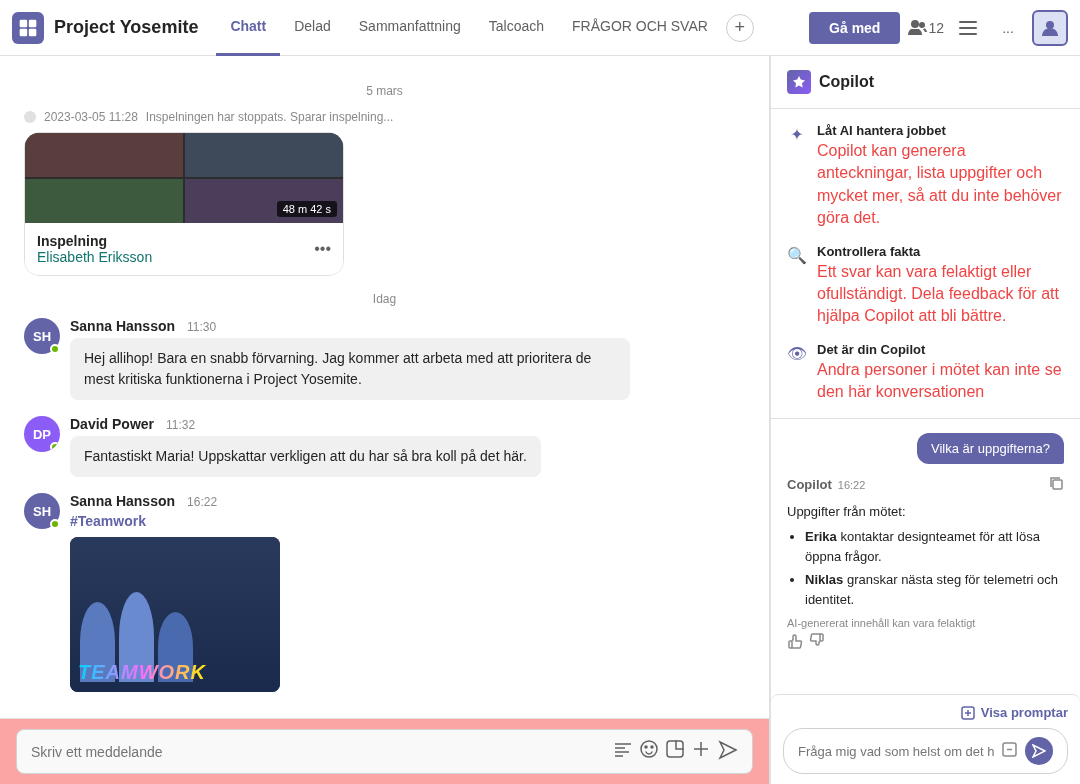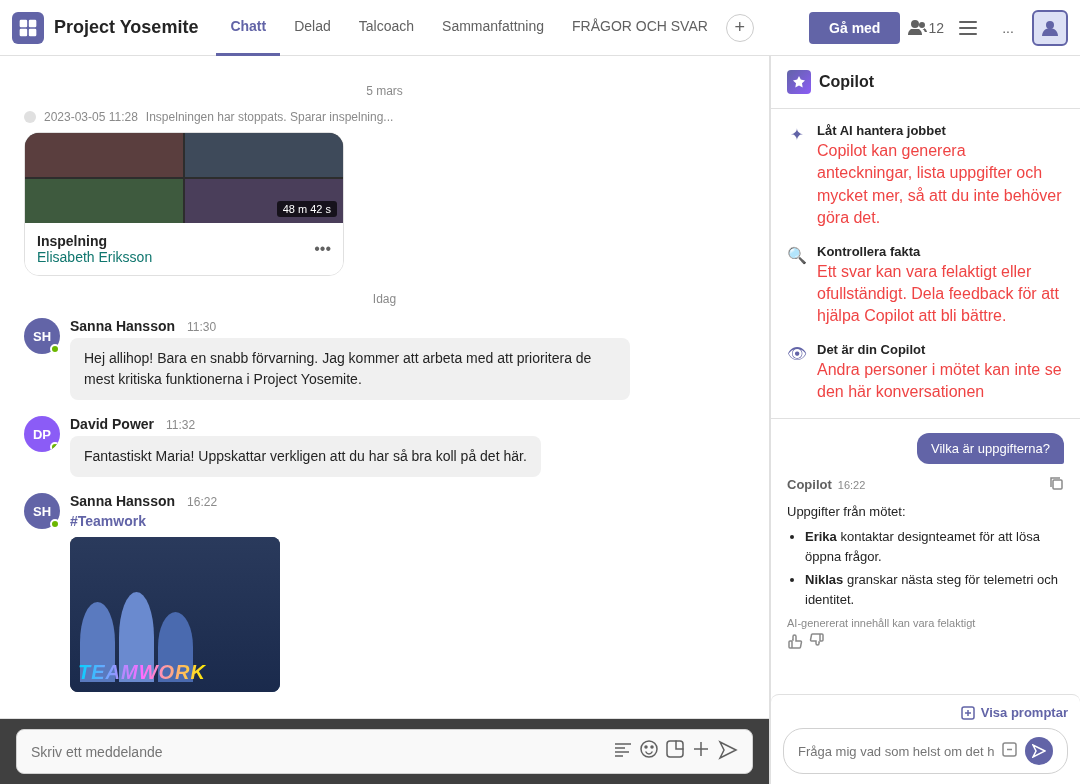--- a/index.html
+++ b/index.html
@@ -131,21 +131,21 @@
       position: absolute; bottom: 8px; left: 8px;
       font-size: 20px; font-weight: 900; font-style: italic;
       background: linear-gradient(90deg, #00d4ff, #ff6bff, #ffed00);
       -webkit-background-clip: text; -webkit-text-fill-color: transparent;
       text-shadow: none; letter-spacing: 1px;
     }
 
     
     .chat-input-area {
       border-top: 1px solid #e0e0e0; padding: 10px 16px;
-      background: #404040; flex-shrink: 0;
+      background: #fca5a5; flex-shrink: 0;
     }
     .chat-input-box {
       border: 1px solid #d1d1d1; border-radius: 8px; padding: 10px 14px;
       display: flex; align-items: center; gap: 8px; background: #f9f9f9;
     }
     .chat-input-field {
       flex: 1; border: none; background: transparent; font-size: 14px;
       color: #8a8a8a; outline: none;
     }
     .input-icon { color: #616161; cursor: pointer; font-size: 18px; }
@@ -222,22 +222,22 @@
         <rect x="13" y="2" width="9" height="9" rx="1.5"></rect>
         <rect x="2" y="13" width="9" height="9" rx="1.5"></rect>
         <rect x="13" y="13" width="9" height="9" rx="1.5"></rect>
       </svg>
   </div>
   <span class="project-title">Project Yosemite</span>
 
   <nav class="nav-tabs">
     <div class="nav-tab active">Chatt</div>
     <div class="nav-tab">Delad</div>
+    <div class="nav-tab">Sammanfattning</div>
     <div class="nav-tab">Talcoach</div>
-    <div class="nav-tab">Sammanfattning</div>
     <div class="nav-tab">FRÅGOR OCH SVAR</div>
     <div class="nav-add-btn">+</div>
   </nav>
 
   <div class="topbar-right">
     <button class="join-btn">Gå med</button>
     <div class="people-count">
       <svg width="20" height="16" viewBox="0 0 20 16" fill="#616161">
           <path d="M7 8a4 4 0 100-8 4 4 0 000 8zm-4 1a7 7 0 00-3 5.74V15h14v-.26A7 7 0 0011 9H3zm11-1a3 3 0 100-6 3 3 0 000 6zm2 1h-1.5a5.5 5.5 0 012.4 3h2.1v-.26A5 5 0 0016 8z"></path>
         </svg>

